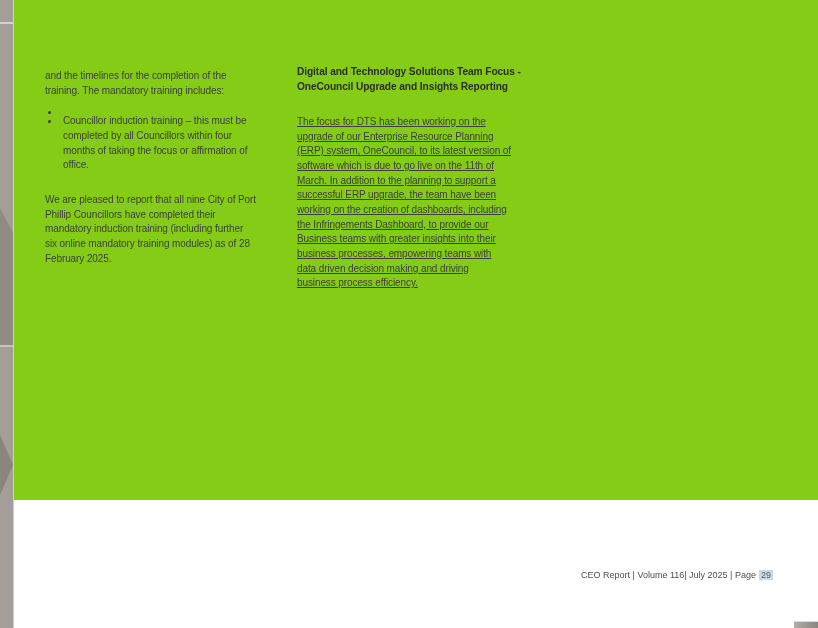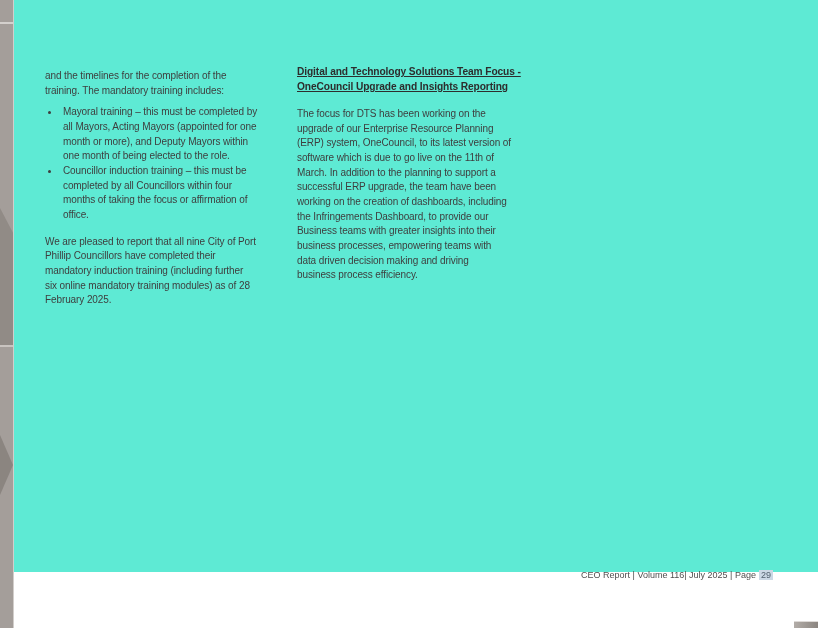--- a/index.html
+++ b/index.html
@@ -2,21 +2,21 @@
 <html><head>
 <meta charset="utf-8">
 <style>
   html, body { margin: 0; padding: 0; }
   body {
     width: 818px; height: 628px;
     background: #ffffff;
     font-family: "Liberation Sans", sans-serif;
     overflow: hidden;
   }
-  .canvas { position: relative; width: 818px; height: 572px; background: #5eead4; }
+  .canvas { position: relative; width: 818px; height: 500px; background: #84cc16; }
 
   
   .left-strip {
     position: absolute; left: 0; top: 0; width: 13px; height: 628px;
     background: #a49e9a; border-right: 1px solid #d2cecb;
   }
   .strip-line { position: absolute; left: 0; width: 100%; height: 2px; }
   .strip-line.l1 { top: 22px; background: #d4d0cd; }
   .strip-line.l2 { top: 345px; background: #c9c4c0; }
   .strip-chevron {
@@ -35,32 +35,32 @@
     position: absolute; width: 252px;
     color: #3e3e3e; font-size: 10px; line-height: 14.65px;
     letter-spacing: -0.1px;
   }
   .col-left  { left: 45px;  top: 69px; }
   .col-right { left: 297px; top: 64px; }
 
   .body-text { margin: 0; white-space: pre-line; }
   .heading {
     margin: 0; font-weight: bold; font-size: 10.2px; line-height: 15px;
-    color: #2d2d2d; white-space: pre-line; text-decoration: underline;
+    color: #2d2d2d; white-space: pre-line;
   }
-  .col-right .body-text { margin-top: 13px; }
+  .col-right .body-text { margin-top: 21px; text-decoration: underline; }
 
   .bullets { margin-top: 7px; }
   .bullet { display: flex; align-items: flex-start; }
   .dot {
     flex: none; width: 3px; height: 3px; border-radius: 50%;
     background: #3e3e3e; margin: 6px 0 0 3px;
   }
   .bullet .body-text { margin-left: 12px; }
-  .para2 { margin-top: 12px; }
+  .para2 { margin-top: 20px; }
 
   
   .footer {
     position: absolute; top: 570px; right: 45px;
     font-size: 9px; color: #4f4f4f; white-space: nowrap;
   }
   .page-num {
     background: #cbd8e5; color: #53616f;
     padding: 0 2px; margin-left: 3px;
   }
@@ -84,24 +84,20 @@
     <div class="strip-triangle"></div>
   </div>
 
   <div class="col col-left">
     <p class="body-text">and the timelines for the completion of the
 training. The mandatory training includes:</p>
 
     <div class="bullets">
       <div class="bullet">
         <span class="dot"></span>
-        <p class="body-text">Mayoral training – this must be completed by
-all Mayors, Acting Mayors (appointed for one
-month or more), and Deputy Mayors within
-one month of being elected to the role.</p>
       </div>
       <div class="bullet">
         <span class="dot"></span>
         <p class="body-text">Councillor induction training – this must be
 completed by all Councillors within four
 months of taking the focus or affirmation of
 office.</p>
       </div>
     </div>
 

